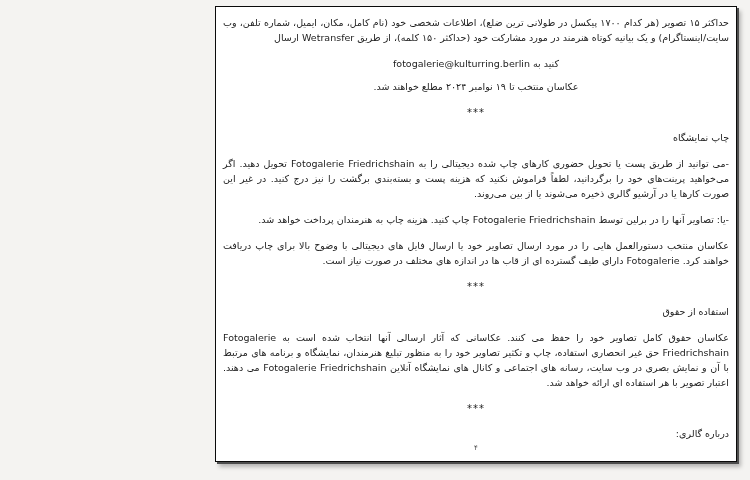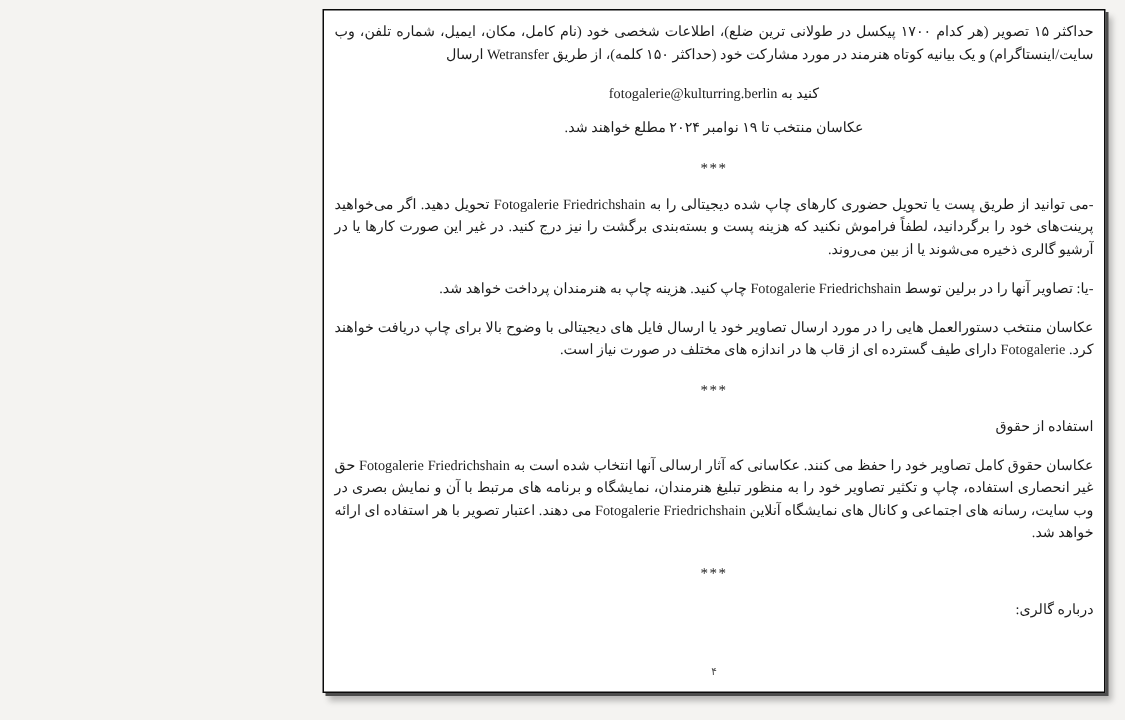--- a/index.html
+++ b/index.html
@@ -4,21 +4,21 @@
 <style>
   * { margin: 0; padding: 0; box-sizing: border-box; }
   html, body {
     width: 750px; height: 480px;
     background: #f4f3f1;
     font-family: "DejaVu Sans", "Liberation Sans", sans-serif;
     overflow: hidden;
   }
   .canvas {
     position: relative;
-    width: 750px; height: 480px; font-family: Liberation Serif, serif;
+    width: 750px; height: 480px;
   }
   .doc-page {
     position: absolute;
     left: 215px; top: 6px;
     width: 522px; height: 456px;
     background: #ffffff;
     border: 1.5px solid #0a0a0a;
     box-shadow: 2px 2px 0 #4d4d4d, 4px 5px 4px rgba(0,0,0,0.25);
     direction: rtl;
     color: #1c1c1c;
@@ -60,20 +60,21 @@
 
     <div class="email-line">
       <span>کنید به</span>
       <span class="latin">fotogalerie@kulturring.berlin</span>
     </div>
 
     <div class="block line-right">عکاسان منتخب تا ۱۹ نوامبر ۲۰۲۴ مطلع خواهند شد.</div>
 
     <div class="separator">***</div>
 
+    <div class="block heading">چاپ نمایشگاه</div>
 
 
     <div class="block p-justify">-می توانید از طریق پست یا تحویل حضوری کارهای چاپ شده دیجیتالی را به Fotogalerie Friedrichshain تحویل دهید. اگر می‌خواهید پرینت‌های خود را برگردانید، لطفاً فراموش نکنید که هزینه پست و بسته‌بندی برگشت را نیز درج کنید. در غیر این صورت کارها یا در آرشیو گالری ذخیره می‌شوند یا از بین می‌روند.</div>
 
     <div class="block p-justify">-یا: تصاویر آنها را در برلین توسط Fotogalerie Friedrichshain چاپ کنید. هزینه چاپ به هنرمندان پرداخت خواهد شد.</div>
 
     <div class="block p-justify">عکاسان منتخب دستورالعمل هایی را در مورد ارسال تصاویر خود یا ارسال فایل های دیجیتالی با وضوح بالا برای چاپ دریافت خواهند کرد. Fotogalerie دارای طیف گسترده ای از قاب ها در اندازه های مختلف در صورت نیاز است.</div>
 
     <div class="separator">***</div>
 

